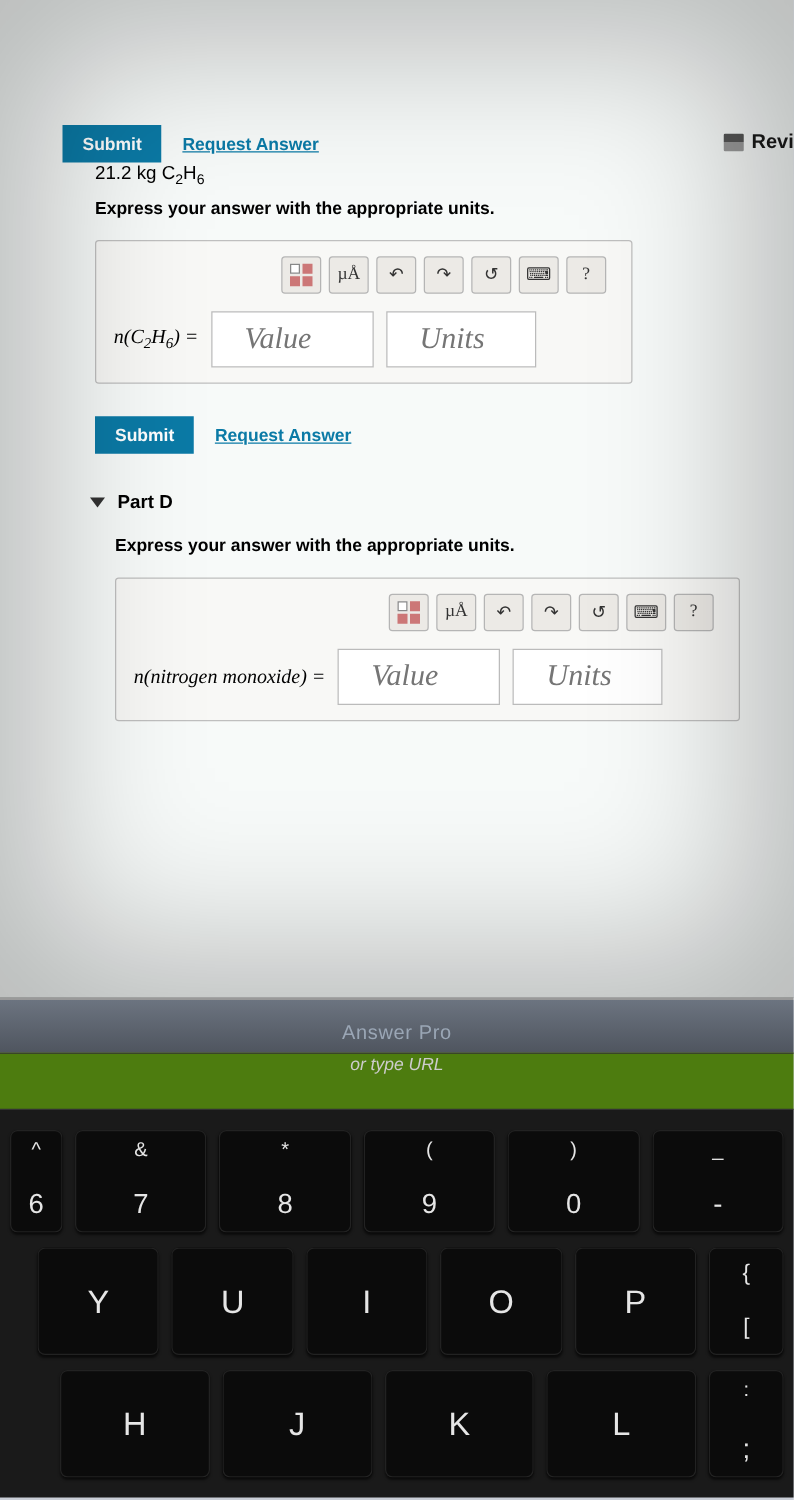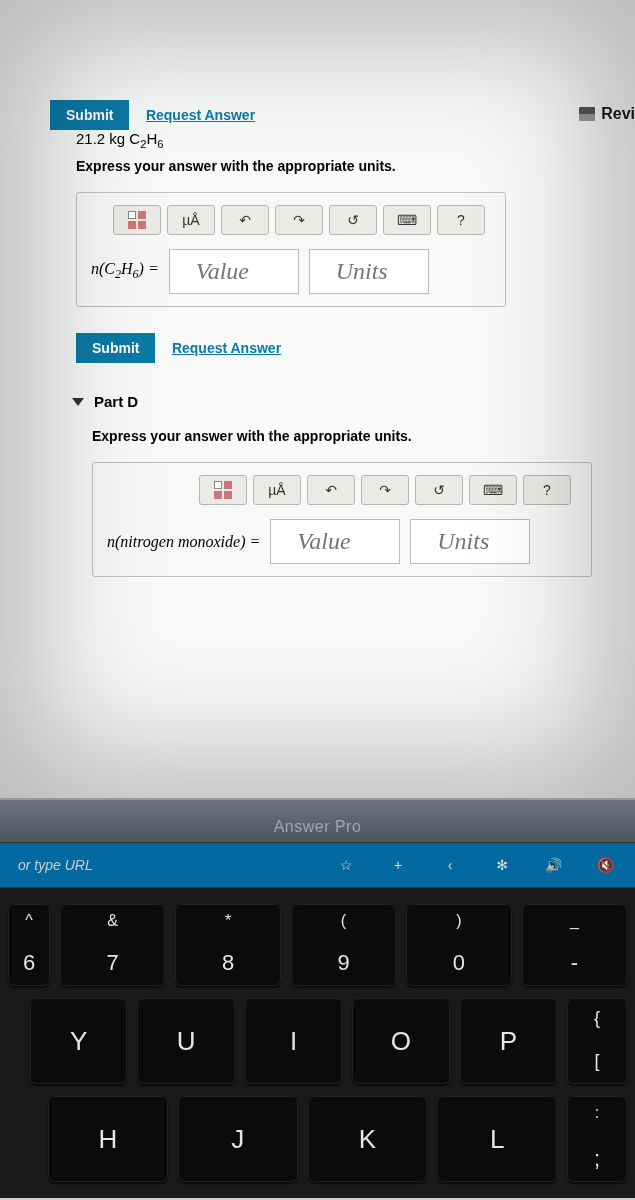--- a/index.html
+++ b/index.html
@@ -90,29 +90,29 @@
 
   .tool-row {
     display: flex;
     gap: 6px;
     margin-bottom: 14px;
     justify-content: flex-end;
     align-items: center;
     padding-right: 6px;
   }
   .tool-btn {
-    width: 48px; height: 30px;
+    width: 32px; height: 30px;
     border: 1px solid #b5b5b5;
     background: #eceae6;
     display: flex; align-items: center; justify-content: center;
     border-radius: 3px;
     font-size: 14px;
     color: #333;
     cursor: pointer;
-    font-family: Liberation Sans, sans-serif;
+    font-family: Liberation Serif, serif;
   }
   .tool-btn.tmpl { background: #eceae6; }
   .tmpl-inner {
     display: grid;
     grid-template-columns: 8px 8px;
     grid-template-rows: 8px 8px;
     gap: 2px;
   }
   .tmpl-inner span { background:#c77; }
   .tmpl-inner span:first-child { background:#fff; border:1px solid #888; }
@@ -139,30 +139,31 @@
   .bezel-label {
     text-align: center;
     color: #9aa6b5;
     font-size: 16px;
     padding: 18px 0 6px;
     letter-spacing: 0.5px;
     background: linear-gradient(#6c7480,#4f555f);
   }
 
   .touchbar {
-    background: #0369a1;
+    background: #4d7c0f;
     height: 46px;
     display: flex;
     align-items: center;
     gap: 30px;
     padding: 0 18px;
     color: #ddd;
     font-size: 14px;
     border-top: 1px solid #333;
     border-bottom: 1px solid #333;
+    flex-direction: column;
   }
   .touchbar .url { font-style: italic; color: #ccc; flex: 0 0 auto; }
   .tb-icon { width: 22px; text-align: center; }
   .tb-gap { flex: 1; }
 
   .kbd {
     background: #1a1a1a;
     padding-top: 10px;
     height: 310px;
   }

